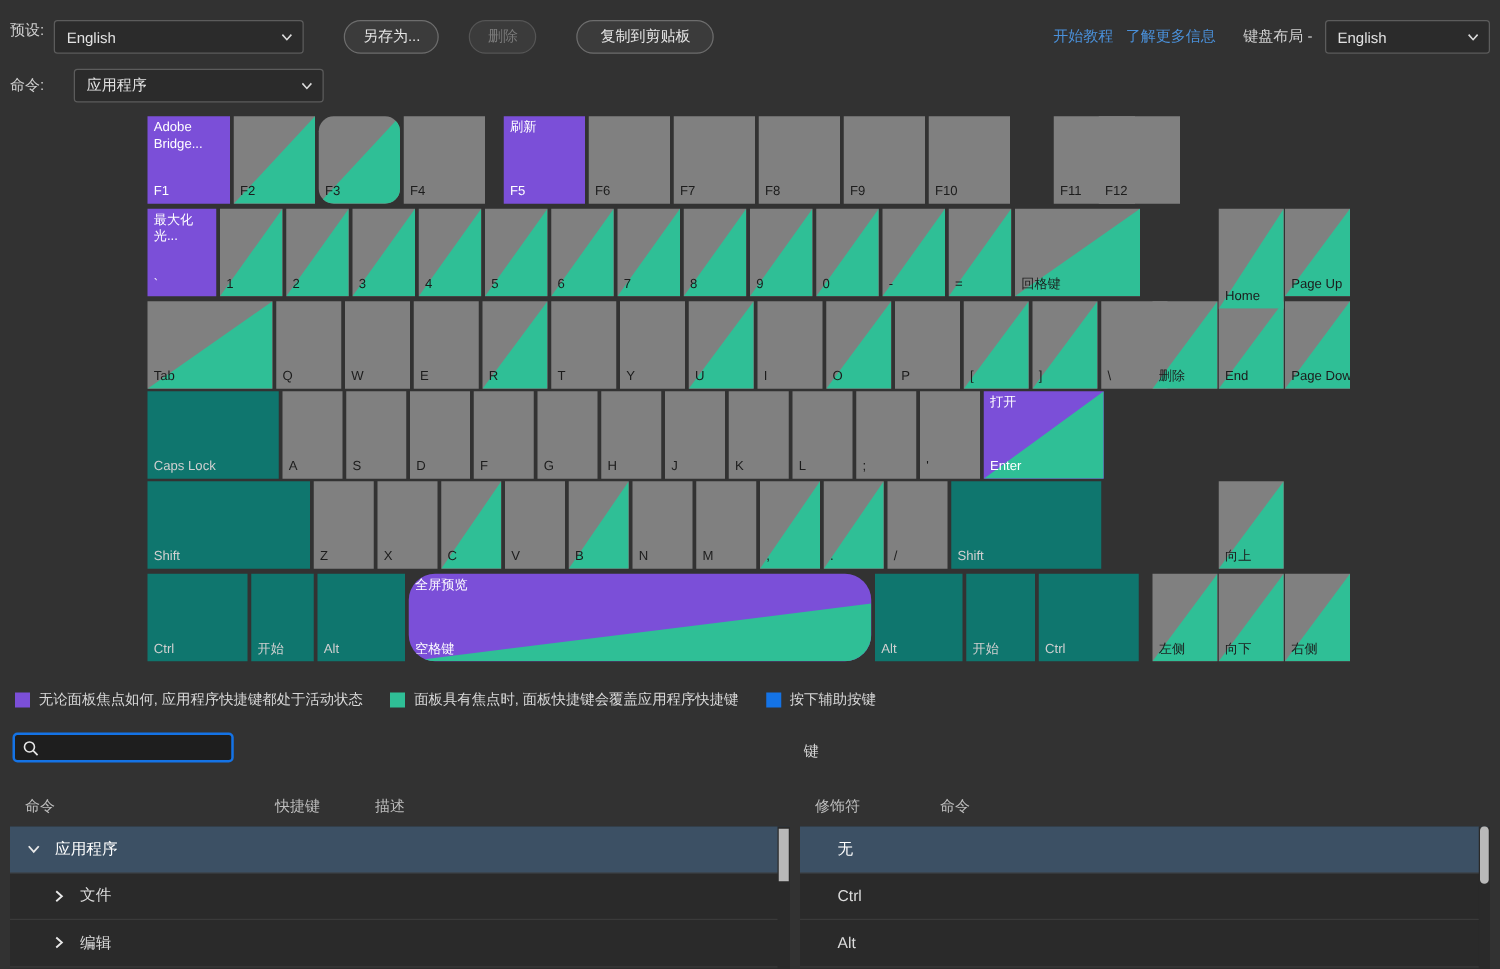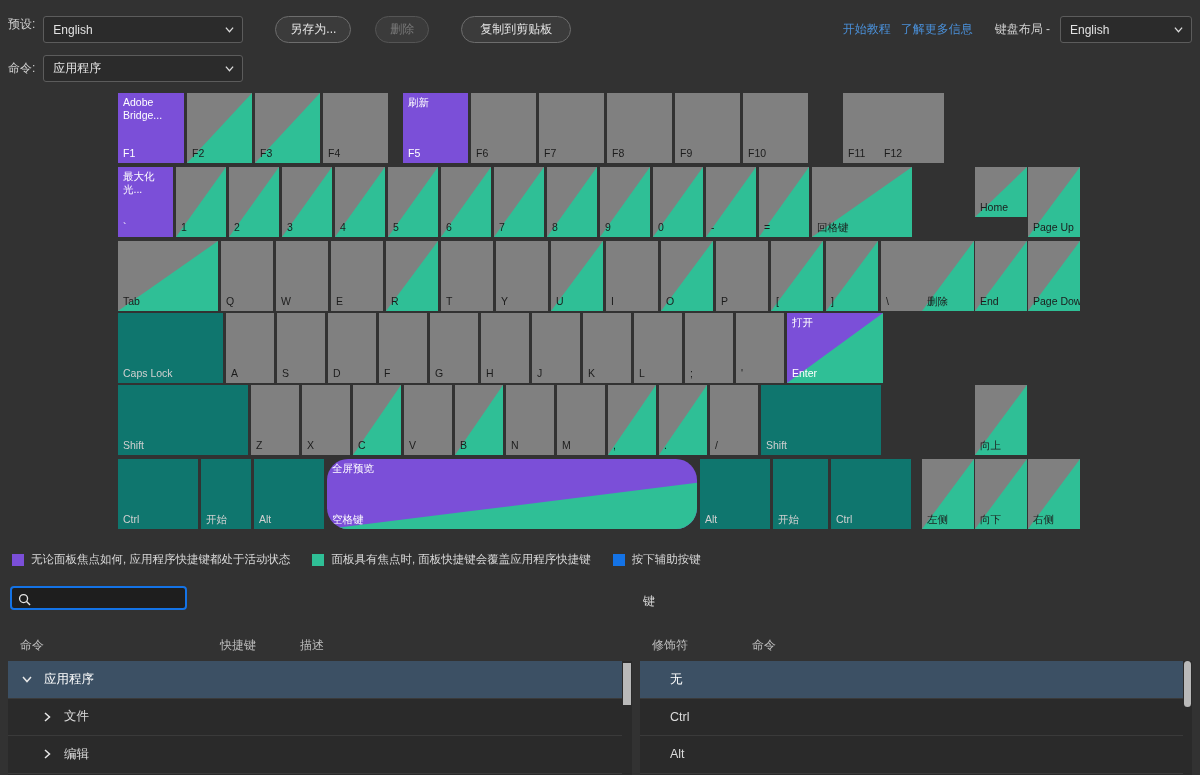--- a/index.html
+++ b/index.html
@@ -10,21 +10,21 @@
     font-family: "Liberation Sans", sans-serif;
     color: #d4d4d4;
     overflow: hidden;
   }
   .app { position: relative; width: 1200px; height: 775px; }
 
   
   .toolbar { position: absolute; left: 0; top: 0; width: 1200px; height: 88px; }
   .field-label { font-size: 12px; color: #cfcfcf; }
   .row1 { position: absolute; left: 8px; top: 16px; display: flex; gap: 8px; }
-  .row2 { position: absolute; left: 8px; top: 55px; display: flex; align-items: center; gap: 8px; }
+  .row2 { position: absolute; left: 8px; top: 55px; display: flex; align-items: center; gap: 24px; }
 
   .select {
     position: relative;
     width: 200px; height: 27px;
     background: #2b2b2b;
     border: 1px solid #5c5c5c;
     border-radius: 3px;
     display: flex; align-items: center;
     padding: 0 22px 0 9px;
     font-size: 12px; color: #e2e2e2;
@@ -196,21 +196,21 @@
         <div class="klabel">F1</div>
       </div>
       <div class="key" style="left: 187px; top: 5px; width: 65px; height: 70px;">
         <div class="tri">
           <svg viewBox="0 0 100 100" preserveAspectRatio="none">
             <polygon points="0,100 100,100 100,0" fill="#2fbf96"></polygon>
           </svg>
         </div>
         <div class="klabel">F2</div>
       </div>
-      <div class="key" style="left: 255px; top: 5px; width: 65px; height: 70px;">
+      <div class="key" style="left: 255px; top: 5px; width: 65px; height: 70px; border-radius: 12px;">
         <div class="tri">
           <svg viewBox="0 0 100 100" preserveAspectRatio="none">
             <polygon points="0,100 100,100 100,0" fill="#2fbf96"></polygon>
           </svg>
         </div>
         <div class="klabel">F3</div>
       </div>
       <div class="key" style="left: 323px; top: 5px; width: 65px; height: 70px;">
         <div class="klabel">F4</div>
       </div>
@@ -540,21 +540,21 @@
       </div>
       <div class="key dark" style="left: 700px; top: 371px; width: 70px; height: 70px;">
         <div class="klabel">Alt</div>
       </div>
       <div class="key dark" style="left: 773px; top: 371px; width: 55px; height: 70px;">
         <div class="klabel">开始</div>
       </div>
       <div class="key dark" style="left: 831px; top: 371px; width: 80px; height: 70px;">
         <div class="klabel">Ctrl</div>
       </div>
-      <div class="key" style="left: 975px; top: 79px; width: 52px; height: 50px;">
+      <div class="key" style="left: 975px; top: 79px; width: 52px; height: 80px;">
         <div class="tri">
           <svg viewBox="0 0 100 100" preserveAspectRatio="none">
             <polygon points="0,100 100,100 100,0" fill="#2fbf96"></polygon>
           </svg>
         </div>
         <div class="klabel">Home</div>
       </div>
       <div class="key" style="left: 1028px; top: 79px; width: 52px; height: 70px;">
         <div class="tri">
           <svg viewBox="0 0 100 100" preserveAspectRatio="none">

